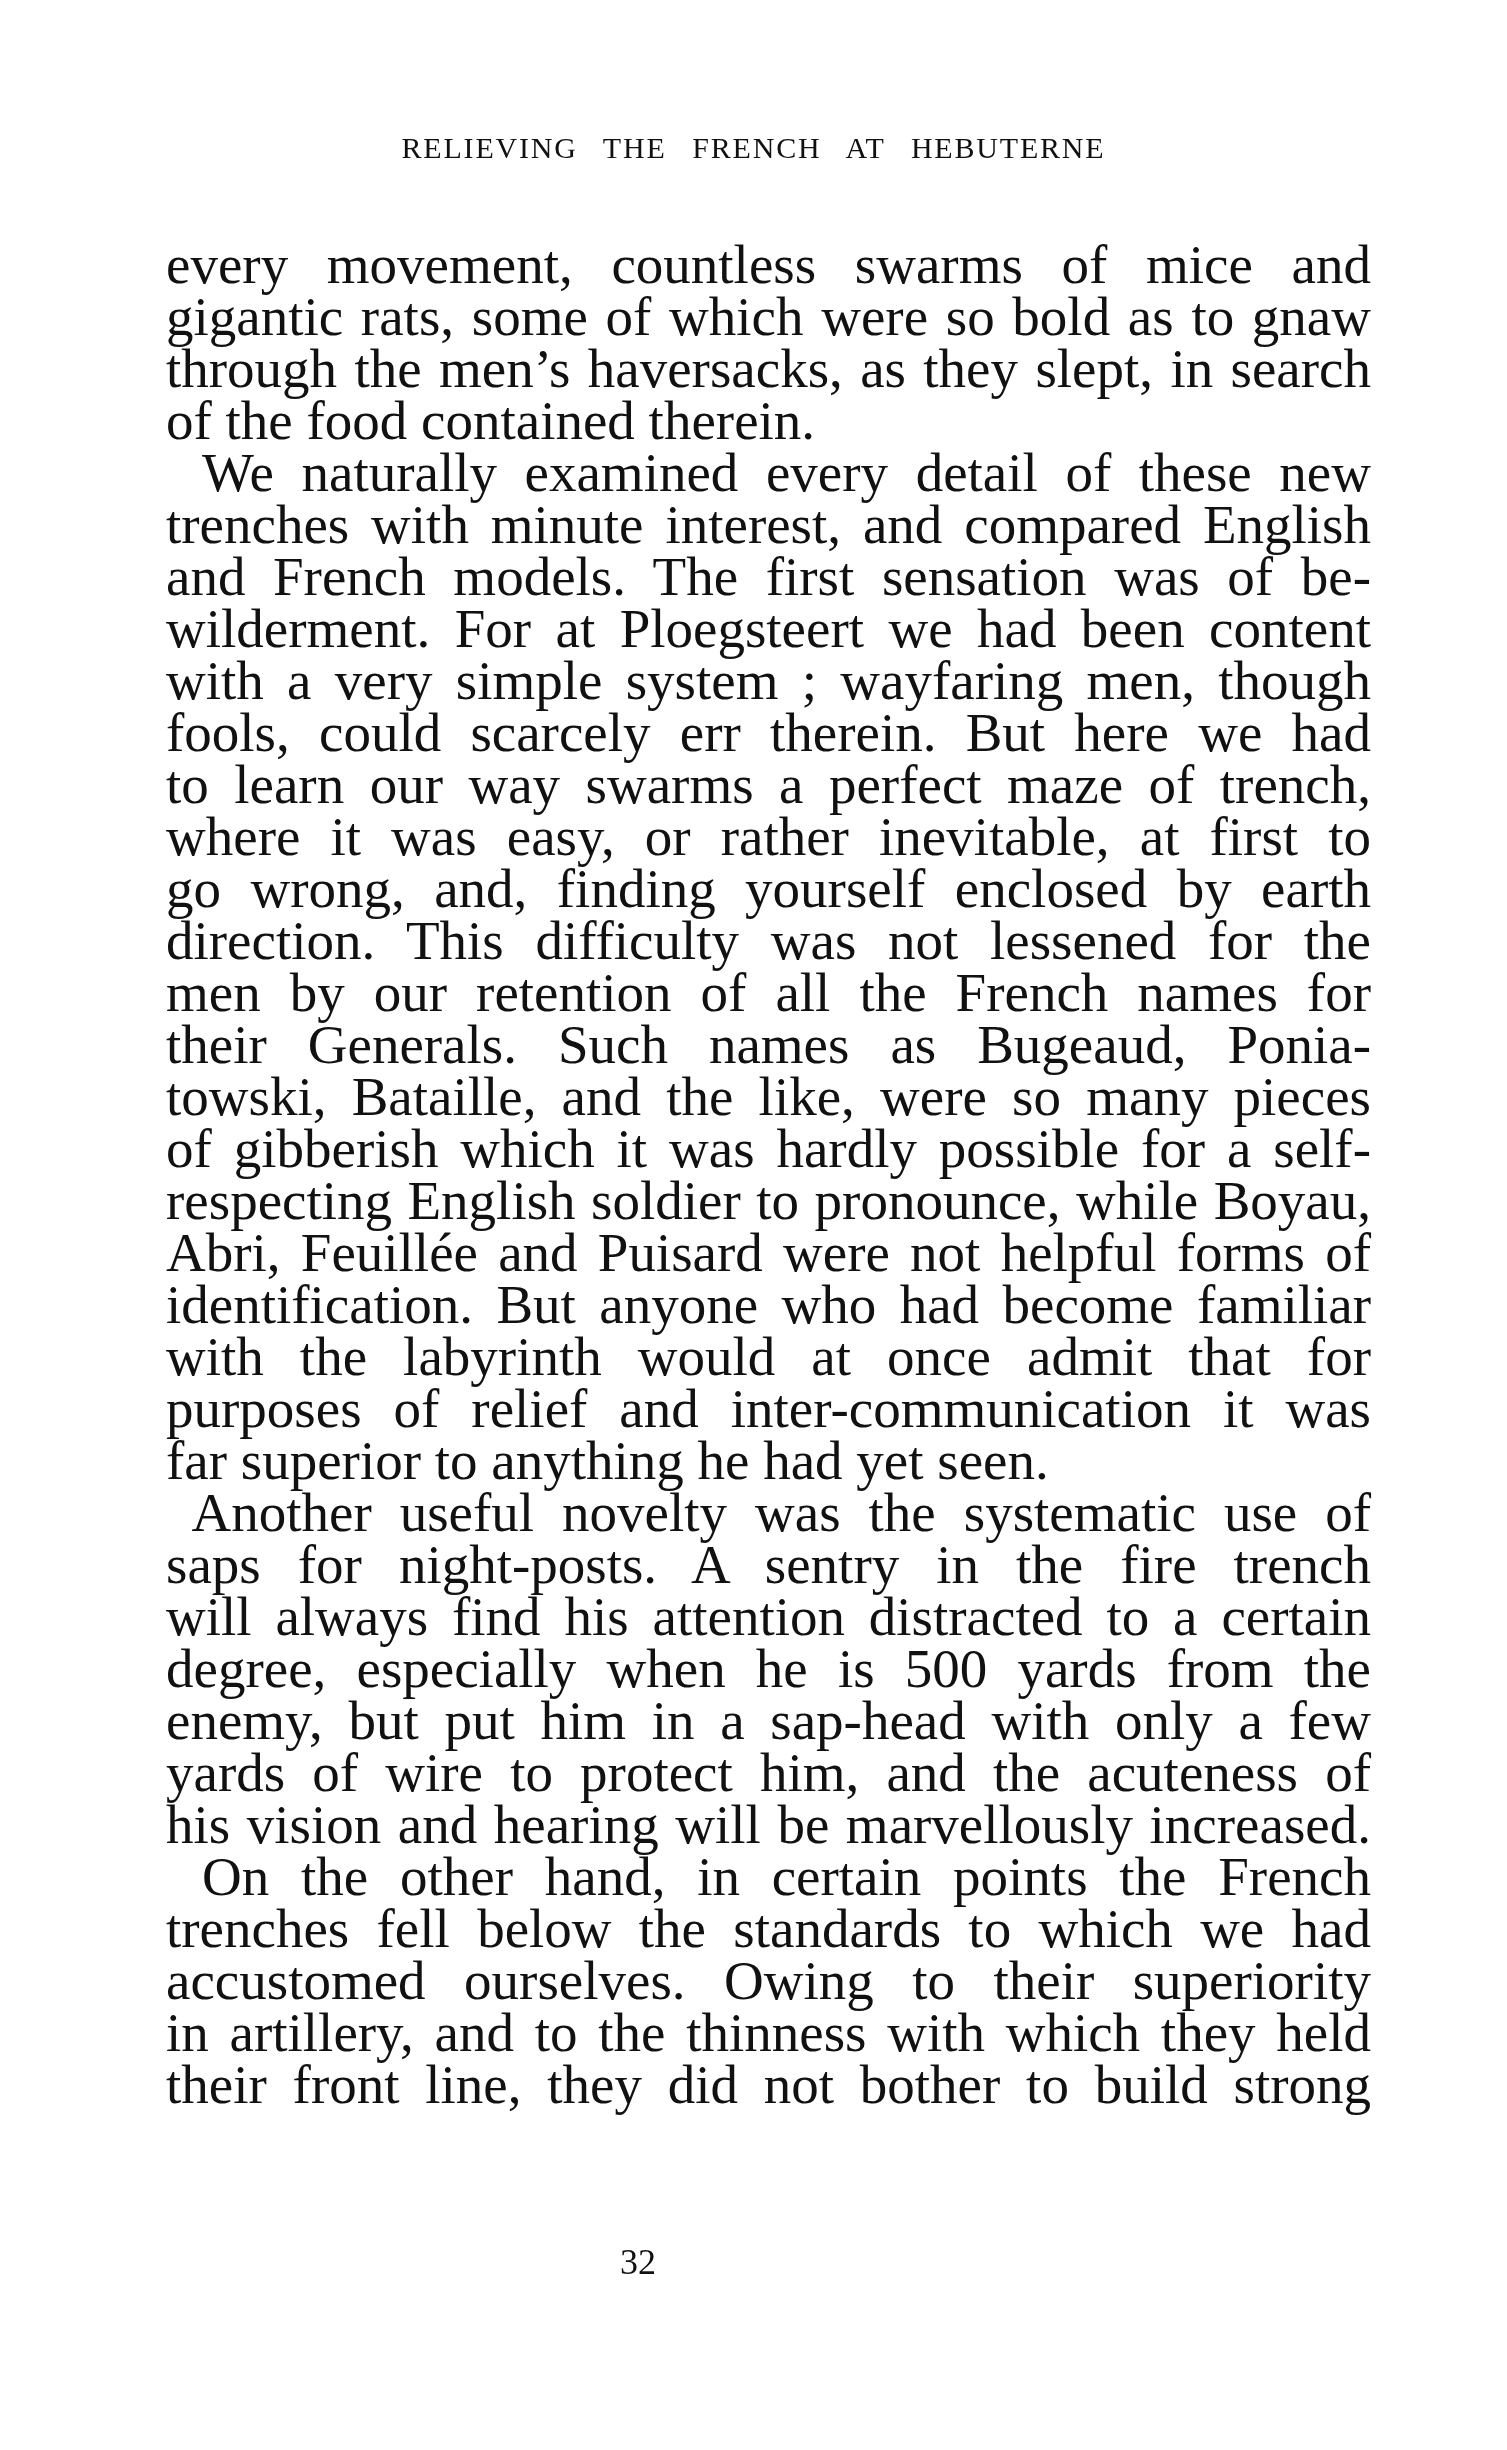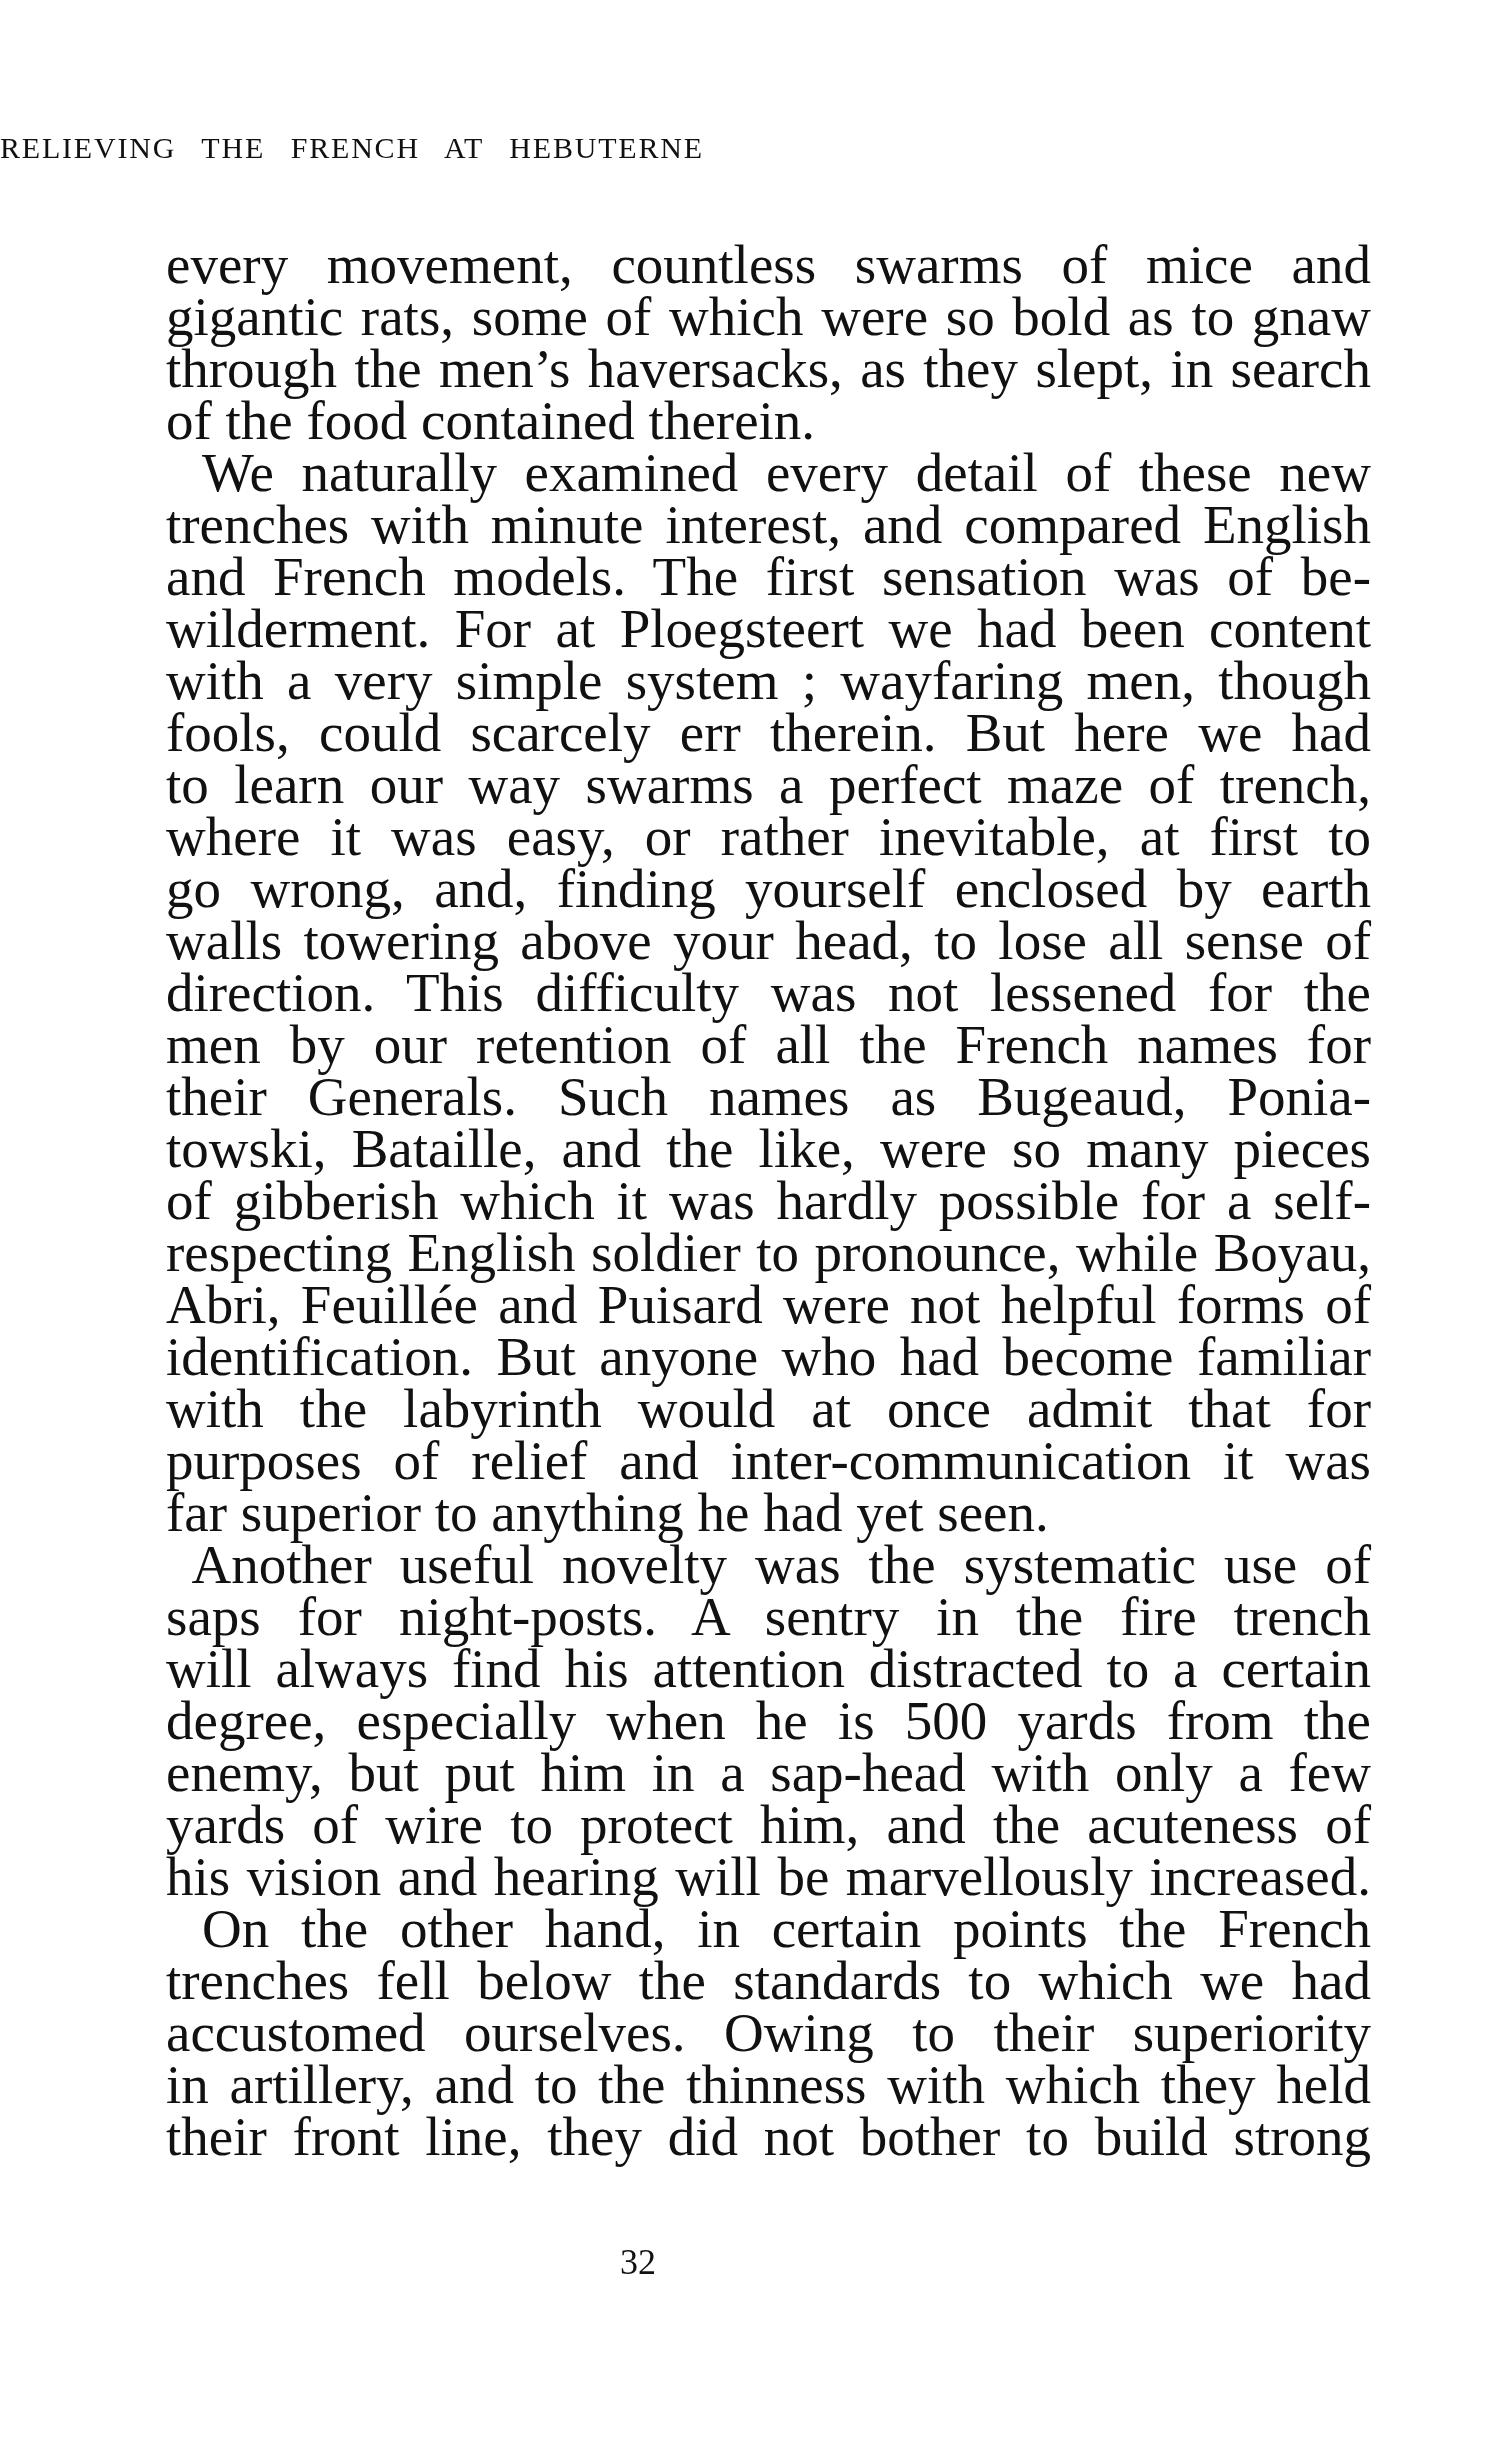--- a/index.html
+++ b/index.html
@@ -1,20 +1,20 @@
 <!DOCTYPE html>
 <html style="font-size:14.6px"><head>
 <meta charset="utf-8">
 <style>
   html, body { margin: 0; padding: 0; background: #ffffff; }
   body { width: 1507px; height: 2450px; position: relative; overflow: hidden;
          font-family: "Liberation Serif", "DejaVu Serif", serif; color: #111111; }
   .running-head {
     position: absolute; top: 126px; left: 0; width: 1507px;
-    text-align: left; font-size: 30px; letter-spacing: 1.8px; word-spacing: 16.4px;
+    text-align: center; font-size: 30px; letter-spacing: 1.8px; word-spacing: 16.4px;
     line-height: 44px;
   }
   .body-text {
     position: absolute; top: 193px; left: 166px; width: 1205px;
     font-size: 55px; line-height: 52px; margin-top: 46px;
   }
   .line {
     display: block; white-space: nowrap; text-align: justify; text-align-last: justify;
     height: 52px; overflow: visible;
   }
@@ -38,21 +38,20 @@
   <span class="line last">of the food contained therein.</span>
   <span class="line indent">We naturally examined every detail of these new</span>
   <span class="line">trenches with minute interest, and compared English</span>
   <span class="line">and French models.  The first sensation was of be-</span>
   <span class="line">wilderment.  For at Ploegsteert we had been content</span>
   <span class="line">with a very simple system ;  wayfaring men, though</span>
   <span class="line">fools, could scarcely err therein.  But here we had</span>
   <span class="line">to learn our way swarms a perfect maze of trench,</span>
   <span class="line">where it was easy, or rather inevitable, at first to</span>
   <span class="line">go wrong, and, finding yourself enclosed by earth</span>
-  <span class="line">walls towering above your head, to lose all sense of</span>
   <span class="line">direction.  This difficulty was not lessened for the</span>
   <span class="line">men by our retention of all the French names for</span>
   <span class="line">their Generals.  Such names as Bugeaud, Ponia-</span>
   <span class="line">towski, Bataille, and the like, were so many pieces</span>
   <span class="line">of gibberish which it was hardly possible for a self-</span>
   <span class="line">respecting English soldier to pronounce, while Boyau,</span>
   <span class="line">Abri, Feuillée and Puisard were not helpful forms of</span>
   <span class="line">identification.  But anyone who had become familiar</span>
   <span class="line">with the labyrinth would at once admit that for</span>
   <span class="line">purposes of relief and inter-communication it was</span>

